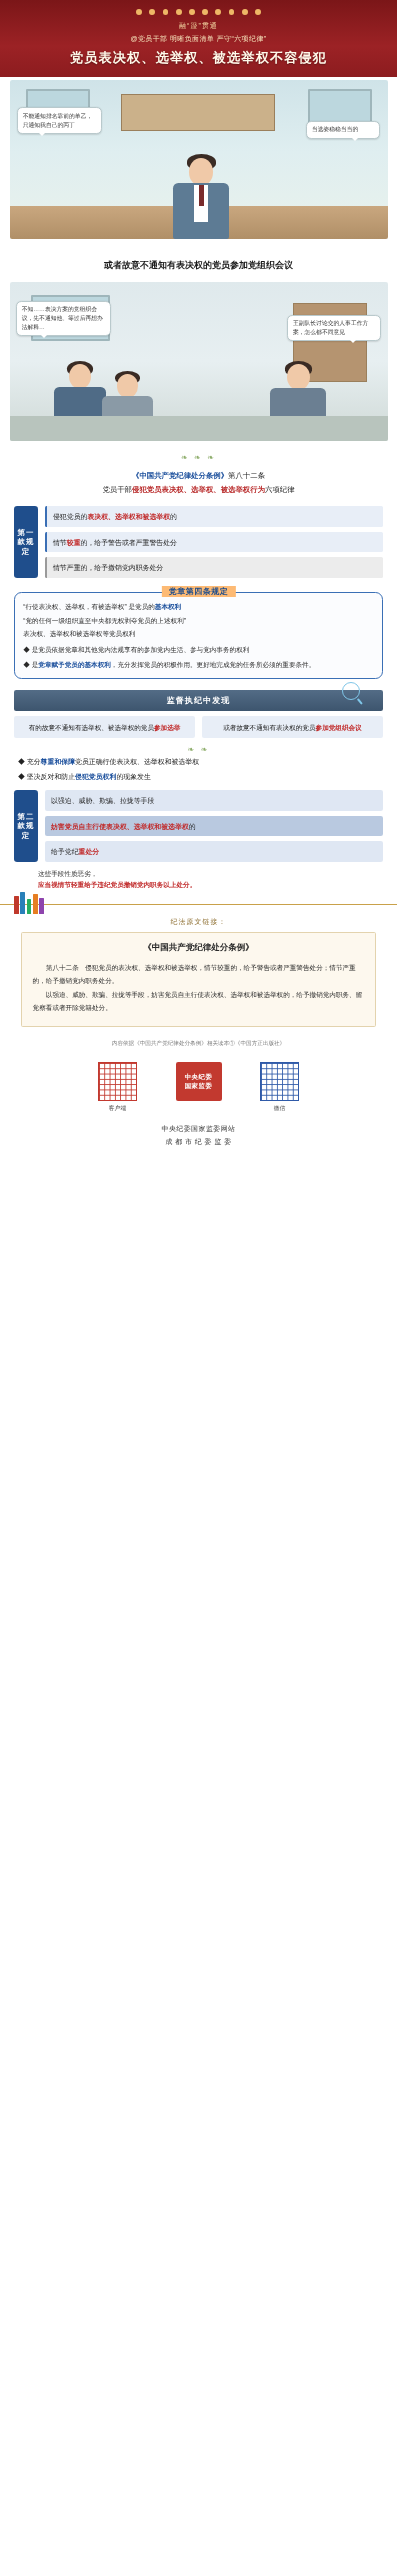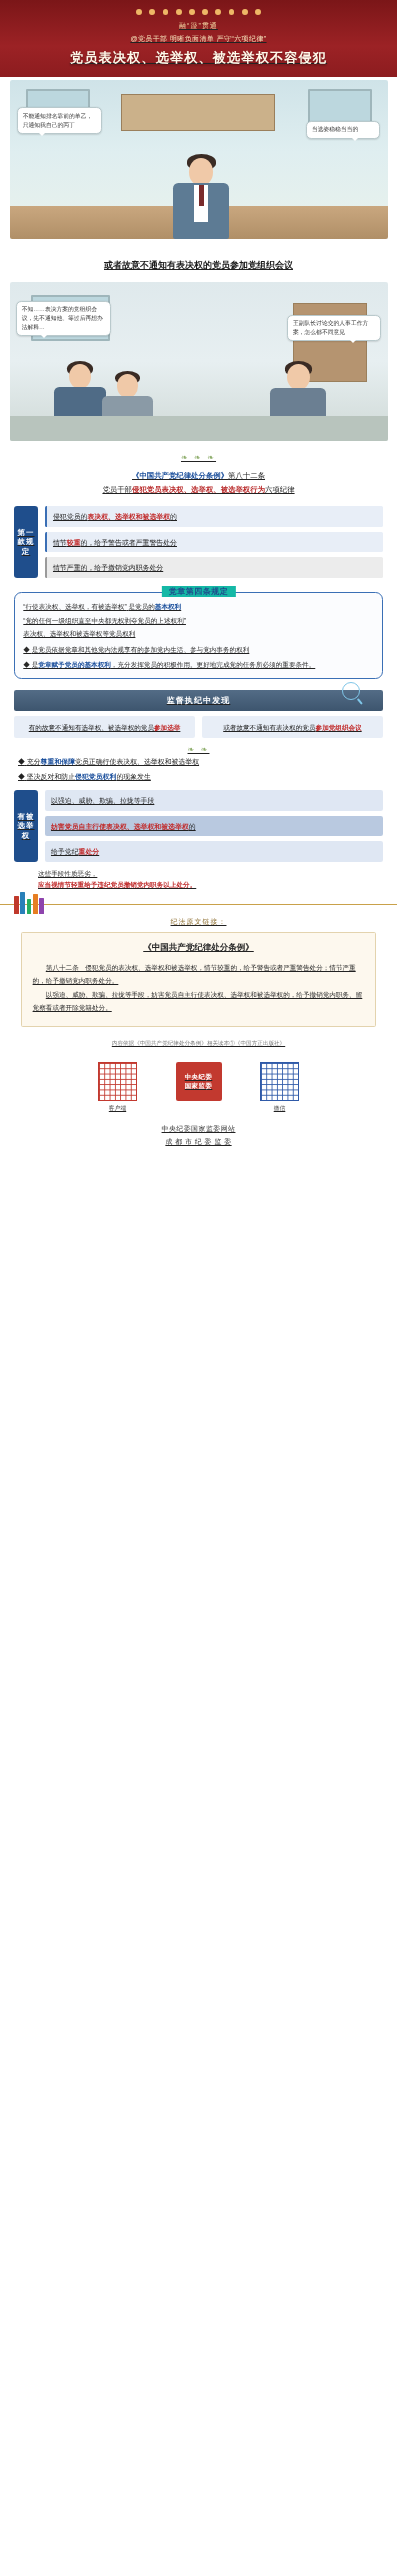--- a/index.html
+++ b/index.html
@@ -2,21 +2,21 @@
 <html style="font-size:8.5px"><head>
 <meta charset="utf-8">
 <style>
   * { box-sizing: border-box; margin: 0; padding: 0; }
   body {
     width: 397px;
     font-family: "Liberation Sans", sans-serif;
     background: #ffffff;
     color: #222;
   }
-  .page { width: 397px; position: relative; text-decoration: underline; }
+  .page { width: 397px; position: relative; }
 
   
   .header {
     background: linear-gradient(180deg,#7b1618 0%, #9c2225 60%, #8c1c1f 100%);
     padding: 7.4px 0 9.5px 0;
     position: relative;
     overflow: hidden;
   }
   .dotrow { display: flex; justify-content: center; gap: 7.4px; padding: 2.1px 0 5.3px; }
   .dotrow span {
@@ -141,21 +141,21 @@
   .chapter-box {
     margin: 13.8px 13.8px 3.2px 13.8px;
     border: 1.1px solid #3a6fb5;
     border-radius: 7.4px;
     padding: 6.4px 8.5px 7.4px 8.5px;
     position: relative;
     background: #fbfcfe;
   }
   .chapter-title {
     position: absolute; top: -6.9px; left: 50%; transform: translateX(-50%);
-    background: #14b8a6; padding: 0 7.4px; color: #1f4e8c;
+    background: #fdba74; padding: 0 7.4px; color: #1f4e8c;
     font-size: 8px; font-weight: bold; letter-spacing: 0.5px;
   }
   .chap-line { font-size: 6.6px; line-height: 1.75; color: #2a2a2a; margin-top: 2.1px; }
   .chap-line .blue { color: #1b4f9c; font-weight: bold; }
   .chap-bullet { margin-top: 3.7px; }
   .chap-bullet b { color: #1b4f9c; }
 
   
   .sup-bar {
     margin: 11.7px 13.8px 0 13.8px;
@@ -384,21 +384,21 @@
   <div class="org-line">
     <span>◆</span>
     <span>充分</span><b>尊重和保障</b><span>党员正确行使表决权、选举权和被选举权</span>
   </div>
   <div class="org-line">
     <span>◆</span>
     <span>坚决反对和防止</span><b>侵犯党员权利</b><span>的现象发生</span>
   </div>
 
   <div class="clause">
-    <div class="clause-tag alt">有被选举权</div>
+    <div class="clause-tag alt">第二款规定</div>
     <div class="clause-body">
       <div class="clause2-item">
         <span>以强迫、威胁、欺骗、拉拢等手段</span>
       </div>
       <div class="clause2-item dark">
         <span class="red">妨害党员自主行使表决权、选举权和被选举权</span><span>的</span>
       </div>
       <div class="clause2-item">
         <span>给予党纪</span><span class="red">重处分</span>
       </div>

